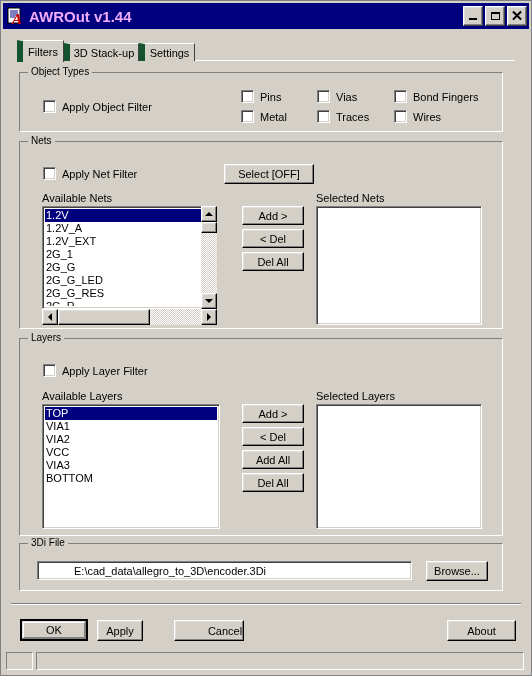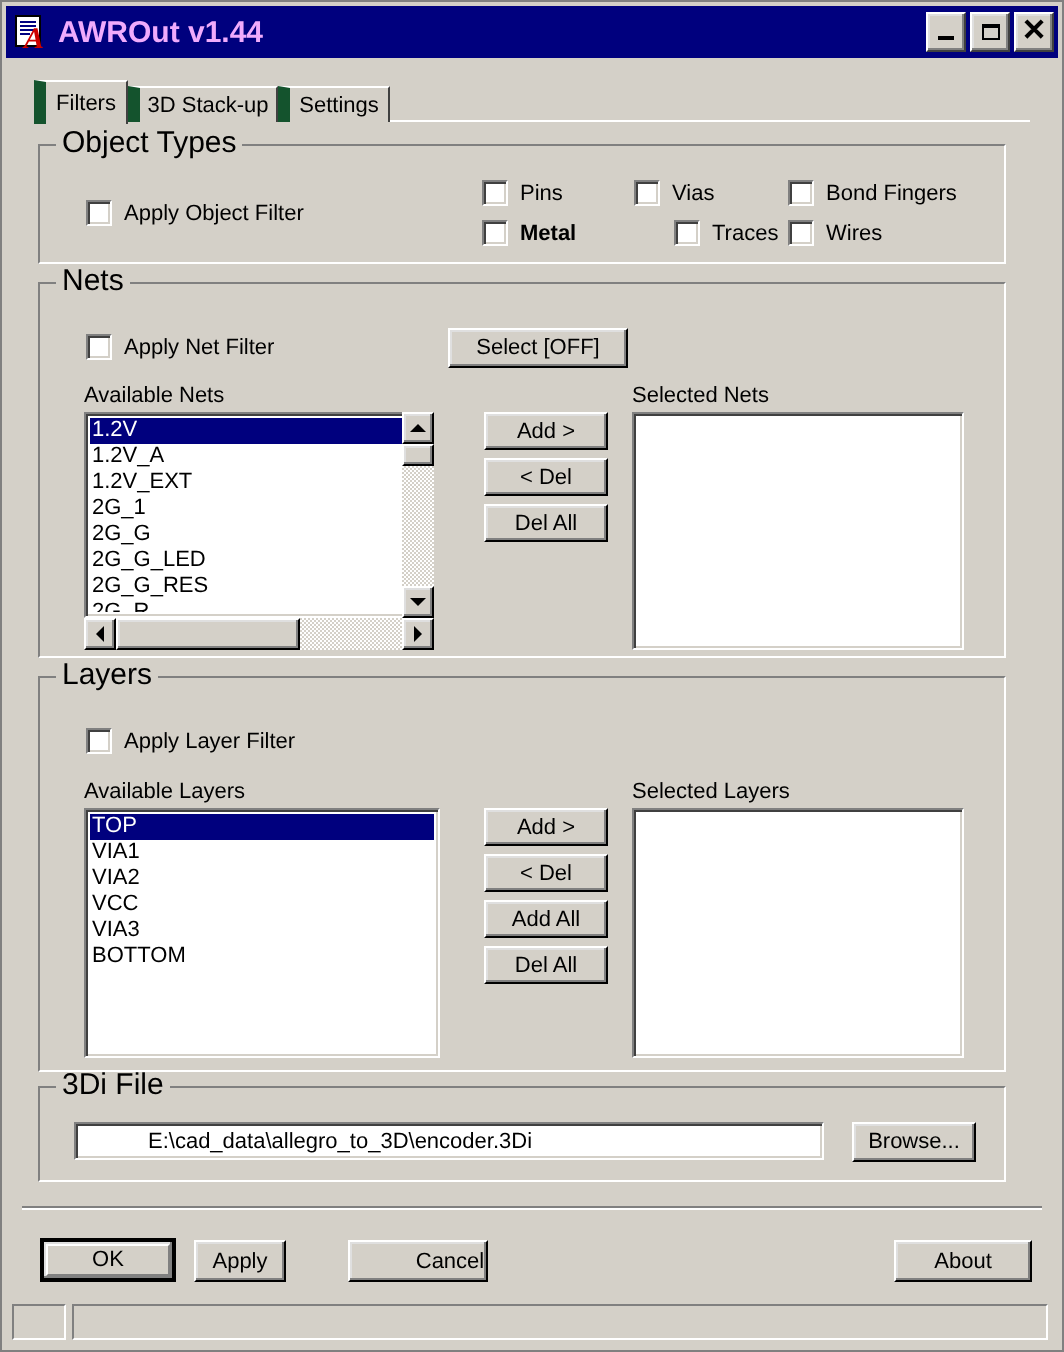--- a/index.html
+++ b/index.html
@@ -138,21 +138,21 @@
     border-top-color: #ffffff;
     border-left-color: #ffffff;
     pointer-events: none;
     display: none;
   }
   .group-label {
     position: absolute;
     top: -7px; left: 8px;
     background: #d4d0c8;
     padding: 0 3px;
-    font-size: 15px;
+    font-size: 10px;
     line-height: 12px;
     white-space: nowrap;
   }
 
   
   .cb {
     position: absolute;
     display: flex;
     align-items: center;
     cursor: default;
@@ -394,29 +394,29 @@
 
       <div class="cb" style="left:23px;top:27px;">
         <span class="cb-box"></span>
         <span class="cb-label">Apply Object Filter</span>
       </div>
 
       <div class="cb" style="left:221px;top:17px;">
         <span class="cb-box"></span>
         <span class="cb-label">Pins</span>
       </div>
-      <div class="cb" style="left:221px;top:37px;font-weight:bold;">
+      <div class="cb" style="left:221px;top:37px;">
         <span class="cb-box"></span>
         <span class="cb-label">Metal</span>
       </div>
       <div class="cb" style="left:297px;top:17px;">
         <span class="cb-box"></span>
         <span class="cb-label">Vias</span>
       </div>
-      <div class="cb" style="left:297px;top:37px;margin-left:20px;">
+      <div class="cb" style="left:297px;top:37px;">
         <span class="cb-box"></span>
         <span class="cb-label">Traces</span>
       </div>
       <div class="cb" style="left:374px;top:17px;">
         <span class="cb-box"></span>
         <span class="cb-label">Bond Fingers</span>
       </div>
       <div class="cb" style="left:374px;top:37px;">
         <span class="cb-box"></span>
         <span class="cb-label">Wires</span>

